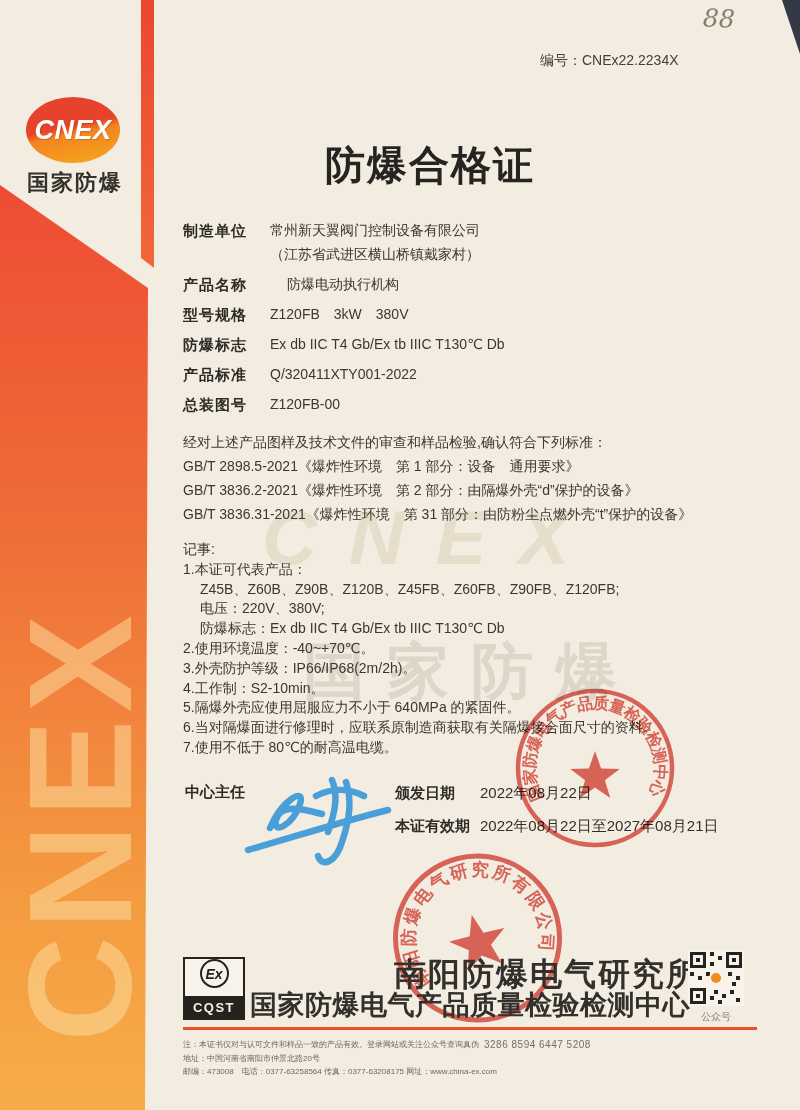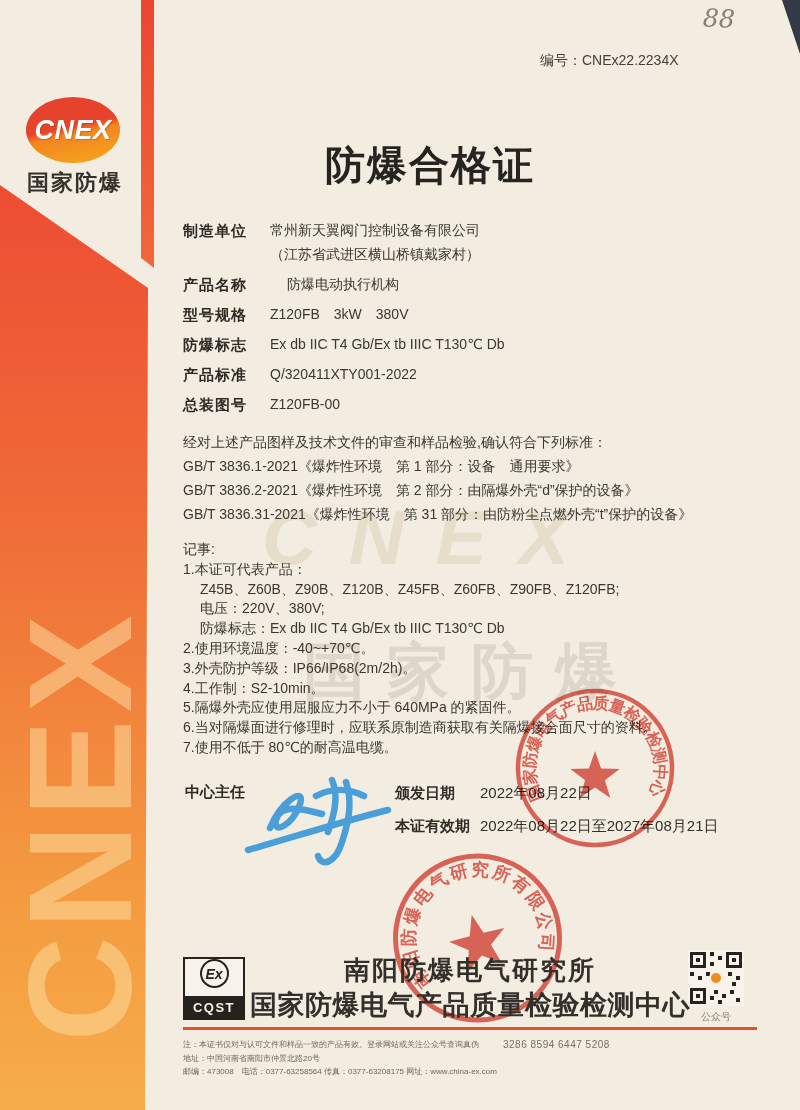--- a/index.html
+++ b/index.html
@@ -80,29 +80,29 @@
   
   .exbadge{left:183px;top:957px;width:62px;height:63px;border:2px solid #26231f;
     box-sizing:border-box;background:#f7f3ea;}
   .ex-top{height:37px;display:flex;align-items:flex-start;justify-content:center;}
   .ex-circ{width:29px;height:29px;border:2.5px solid #26231f;border-radius:50%;
     display:flex;align-items:center;justify-content:center;font-size:14px;font-weight:700;
     font-style:italic;color:#26231f;box-sizing:border-box;}
   .ex-bot{height:22px;background:#26231f;color:#f5f1e8;font-weight:700;font-size:13px;
     letter-spacing:1.5px;display:flex;align-items:center;justify-content:center;}
   .org-line{left:240px;width:460px;text-align:center;font-weight:800;color:#33302b;}
-  .org1{top:953px;font-size:26px;letter-spacing:2px;}
+  .org1{top:953px;font-size:32px;letter-spacing:2px;text-align:right;}
   .org2{top:987px;font-size:27px;letter-spacing:0.5px;}
   .qr{left:688px;top:950px;}
   .qr-caption{left:688px;top:1010px;width:56px;text-align:center;font-size:10px;color:#8a8374;}
   .footer-divider{left:183px;top:1027px;width:574px;height:3px;background:#e7502b;}
 
   
   .fnote{left:183px;top:1039px;font-size:8px;color:#6e675c;display:flex;align-items:flex-end;}
-  .fcode{font-size:10px;color:#76705f;margin-left:24px;letter-spacing:0.5px;}
+  .fcode{font-size:10px;color:#76705f;margin-left:5px;letter-spacing:0.5px;}
   .faddr{left:183px;top:1053px;font-size:8px;color:#6e675c;}
   .fcontact{left:183px;top:1066px;font-size:8px;color:#6e675c;}
 </style>
 </head>
 <body>
 
 <div class="page">
 
   <div class="abs side-band">
     <div class="band-word-wrap">
@@ -148,21 +148,21 @@
     <span class="field-label">产品标准</span>
     <span class="field-value">Q/320411XTY001-2022</span>
   </div>
   <div class="abs field-row y5">
     <span class="field-label">总装图号</span>
     <span class="field-value">Z120FB-00</span>
   </div>
 
   <div class="abs standards">
     <div>经对上述产品图样及技术文件的审查和样品检验,确认符合下列标准：</div>
-    <div>GB/T 3836.1-2021《爆炸性环境　第 1 部分：设备　通用要求》</div>
+    <div>GB/T 2898.5-2021《爆炸性环境　第 1 部分：设备　通用要求》</div>
     <div>GB/T 3836.2-2021《爆炸性环境　第 2 部分：由隔爆外壳“d”保护的设备》</div>
     <div>GB/T 3836.31-2021《爆炸性环境　第 31 部分：由防粉尘点燃外壳“t”保护的设备》</div>
   </div>
 
   <div class="abs notes">
     <div>记事:</div>
     <div>1.本证可代表产品：</div>
     <div class="indent">Z45B、Z60B、Z90B、Z120B、Z45FB、Z60FB、Z90FB、Z120FB;</div>
     <div class="indent">电压：220V、380V;</div>
     <div class="indent">防爆标志：Ex db IIC T4 Gb/Ex tb IIIC T130℃ Db</div>

